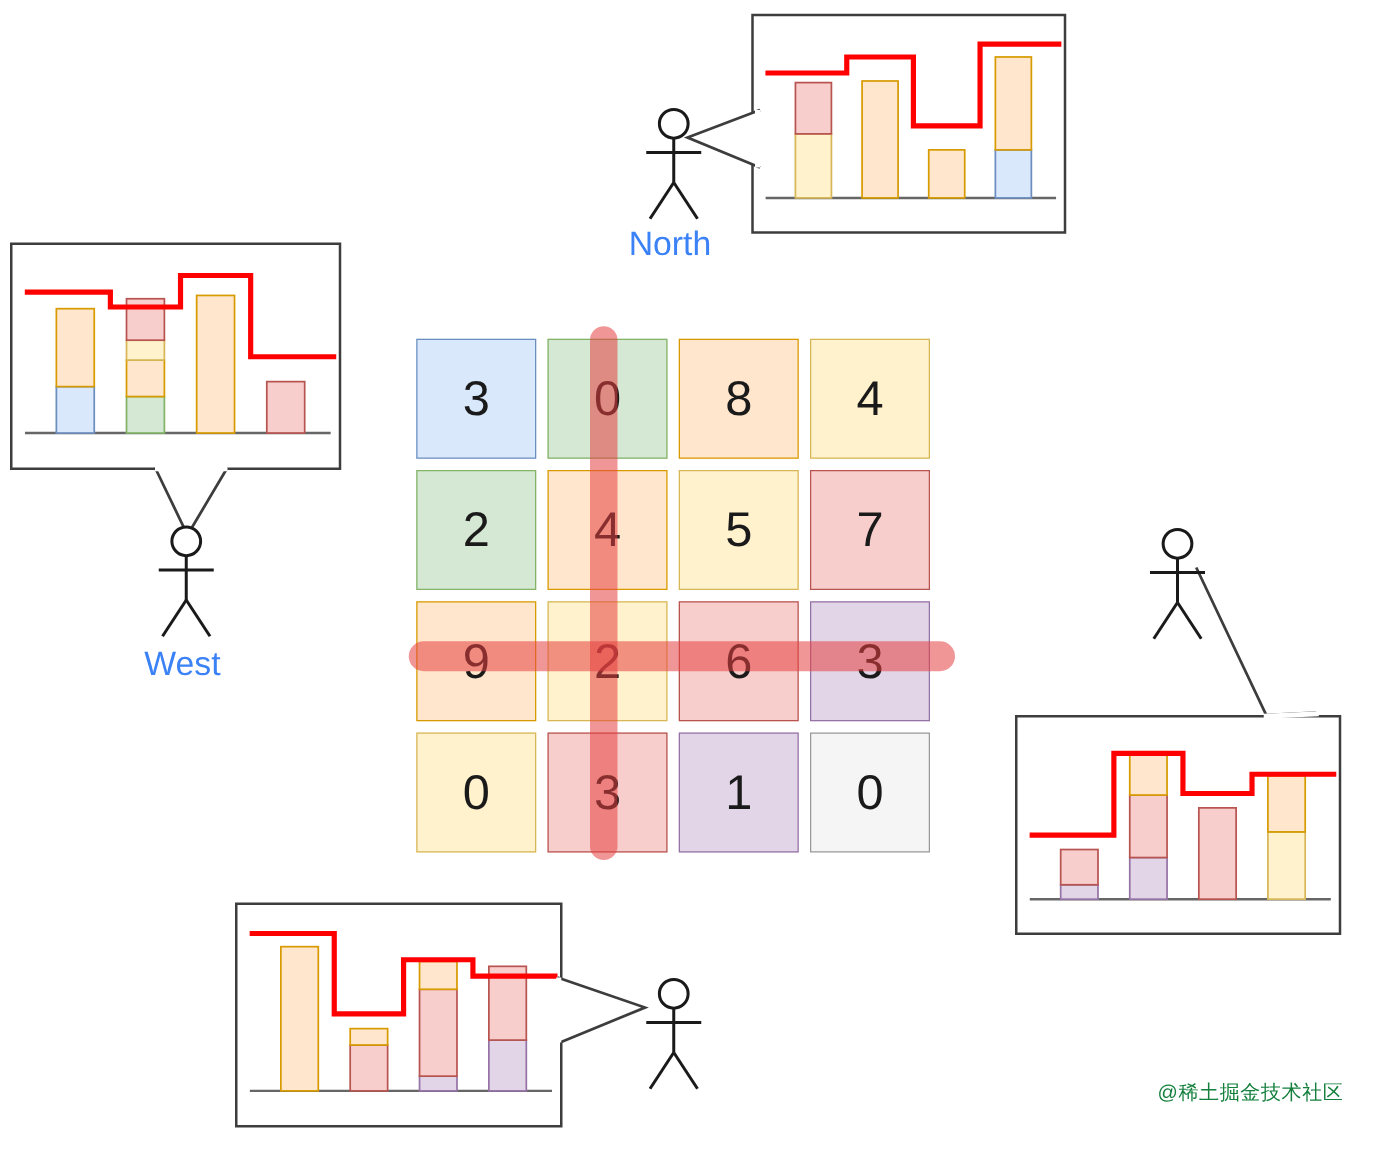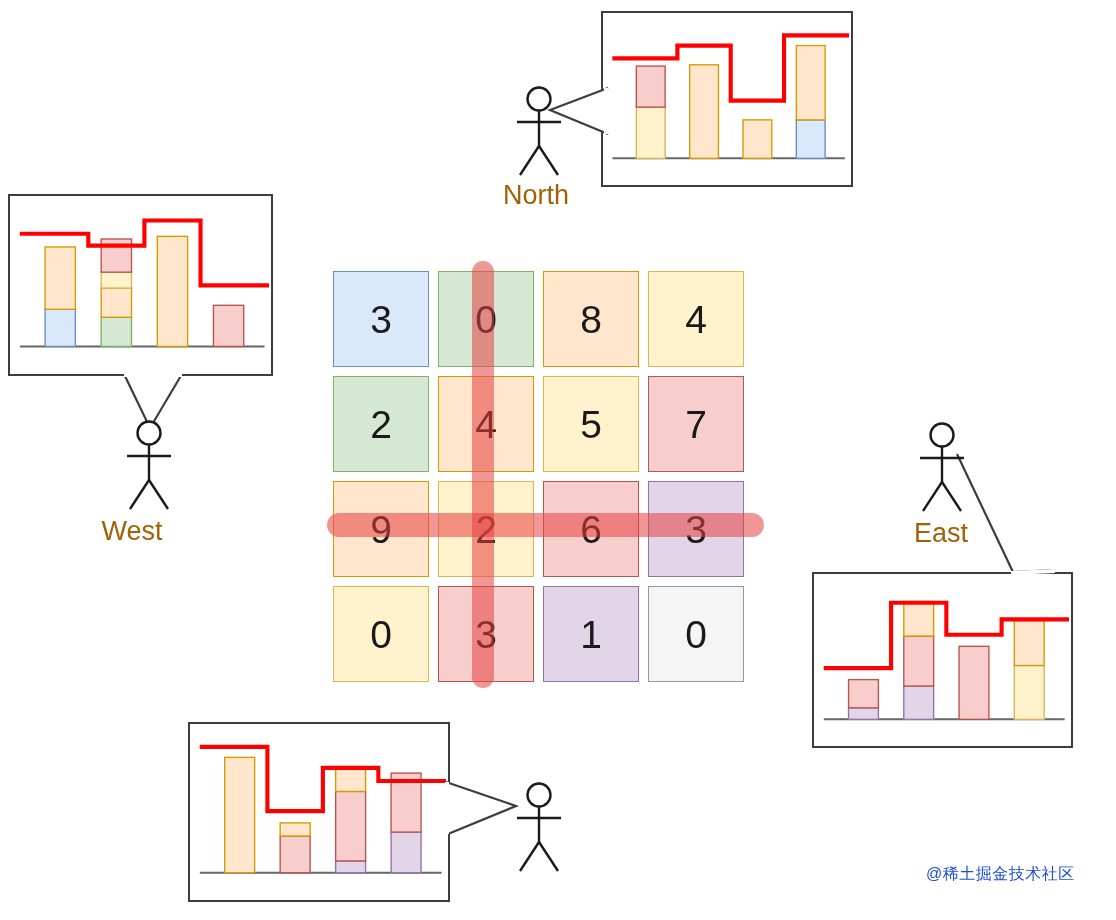--- a/index.html
+++ b/index.html
@@ -34,35 +34,35 @@
   #bub-west{left:8px;top:194px;width:265px;height:182px;}
   #tail-west{left:120px;top:372px;width:66px;height:60px;}
   #bub-east{left:812px;top:572px;width:261px;height:176px;}
   #tail-east{left:955px;top:452px;width:105px;height:124px;}
   #bub-south{left:188px;top:722px;width:262px;height:180px;}
   #tail-south{left:444px;top:780px;width:76px;height:56px;}
 
   
   .figure{position:absolute;}
   .figure svg{display:block;overflow:visible;}
-  .fig-label{position:absolute;font-size:27px;color:#a16207;white-space:nowrap;
+  .fig-label{position:absolute;font-size:27px;color:#3b82f6;white-space:nowrap;
              text-align:center;}
 
   #fig-north{left:510px;top:86px;}
   #lbl-north{left:446px;top:180px;width:180px;}
   #fig-west{left:120px;top:420px;}
-  #lbl-west{left:42px;top:516px;width:180px;}
+  #lbl-west{left:56px;top:516px;width:180px;}
   #fig-east{left:913px;top:422px;}
   #lbl-east{left:851px;top:518px;width:180px;}
   #fig-south{left:510px;top:782px;}
   #lbl-south{left:448px;top:877px;width:180px;}
 
   
   #watermark{position:absolute;left:926px;top:864px;font-size:16px;
-             color:#1d4ed8;letter-spacing:.5px;}
+             color:#15803d;letter-spacing:.5px;}
 </style>
 </head>
 <body>
 
 <div class="stage">
 
   <div id="grid">
       <div class="cell" style="background: rgb(218, 232, 252); border-color: rgb(108, 142, 191);">3</div>
       <div class="cell" style="background: rgb(213, 232, 212); border-color: rgb(130, 179, 102);">0</div>
       <div class="cell" style="background: rgb(255, 230, 204); border-color: rgb(215, 155, 0);">8</div>
@@ -166,21 +166,20 @@
   </div>
   <div class="figure" id="fig-east">
     <svg viewBox="0 0 58 92" width="58" height="92">
       <circle cx="29" cy="13" r="11.5" fill="#ffffff" stroke="#1a1a1a" stroke-width="2.4"></circle>
       <line x1="29" y1="25" x2="29" y2="60" stroke="#1a1a1a" stroke-width="2.4"></line>
       <line x1="7" y1="36" x2="51" y2="36" stroke="#1a1a1a" stroke-width="2.4"></line>
       <line x1="29" y1="60" x2="10" y2="89" stroke="#1a1a1a" stroke-width="2.4"></line>
       <line x1="29" y1="60" x2="48" y2="89" stroke="#1a1a1a" stroke-width="2.4"></line>
     </svg>
   </div>
-  <div class="fig-label" id="lbl-east">East</div>
 
   <div class="bubble" id="bub-south">
     <svg viewBox="0 0 262 180" preserveAspectRatio="none">
         <line x1="10.021500000000001" x2="255.5155" y1="152.1" y2="152.1" stroke="#666666" stroke-width="2"></line>
         <rect x="35.2259" y="34.092" width="30.418200000000002" height="118.008" fill="#ffe6cc" stroke="#d79b00" stroke-width="1.4"></rect>
         <rect x="91.5559" y="114.55199999999999" width="30.418200000000002" height="37.548" fill="#f8cecc" stroke="#b85450" stroke-width="1.4"></rect>
         <rect x="91.5559" y="101.142" width="30.418200000000002" height="13.41" fill="#ffe6cc" stroke="#d79b00" stroke-width="1.4"></rect>
         <rect x="147.8859" y="140.031" width="30.418200000000002" height="12.068999999999999" fill="#e1d5e7" stroke="#9673a6" stroke-width="1.4"></rect>
         <rect x="147.8859" y="68.958" width="30.418200000000002" height="71.07300000000001" fill="#f8cecc" stroke="#b85450" stroke-width="1.4"></rect>
         <rect x="147.8859" y="46.161" width="30.418200000000002" height="22.797" fill="#ffe6cc" stroke="#d79b00" stroke-width="1.4"></rect>

